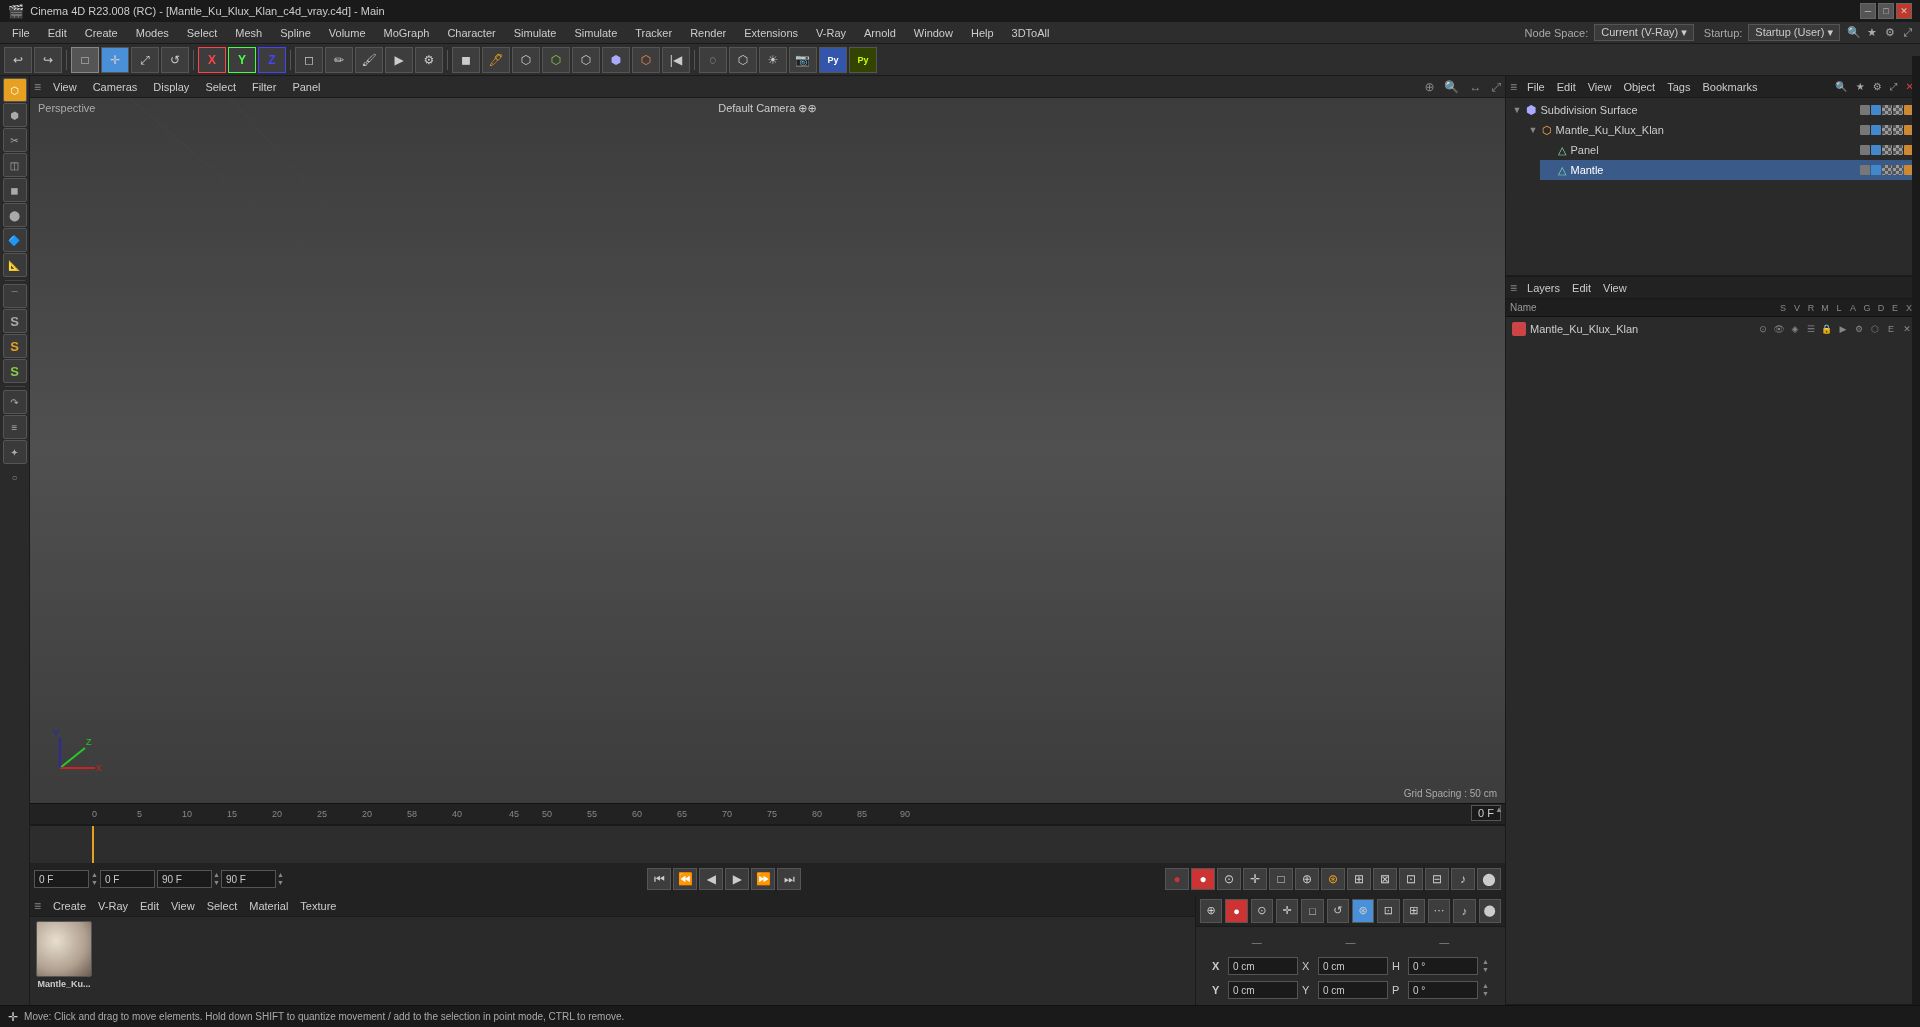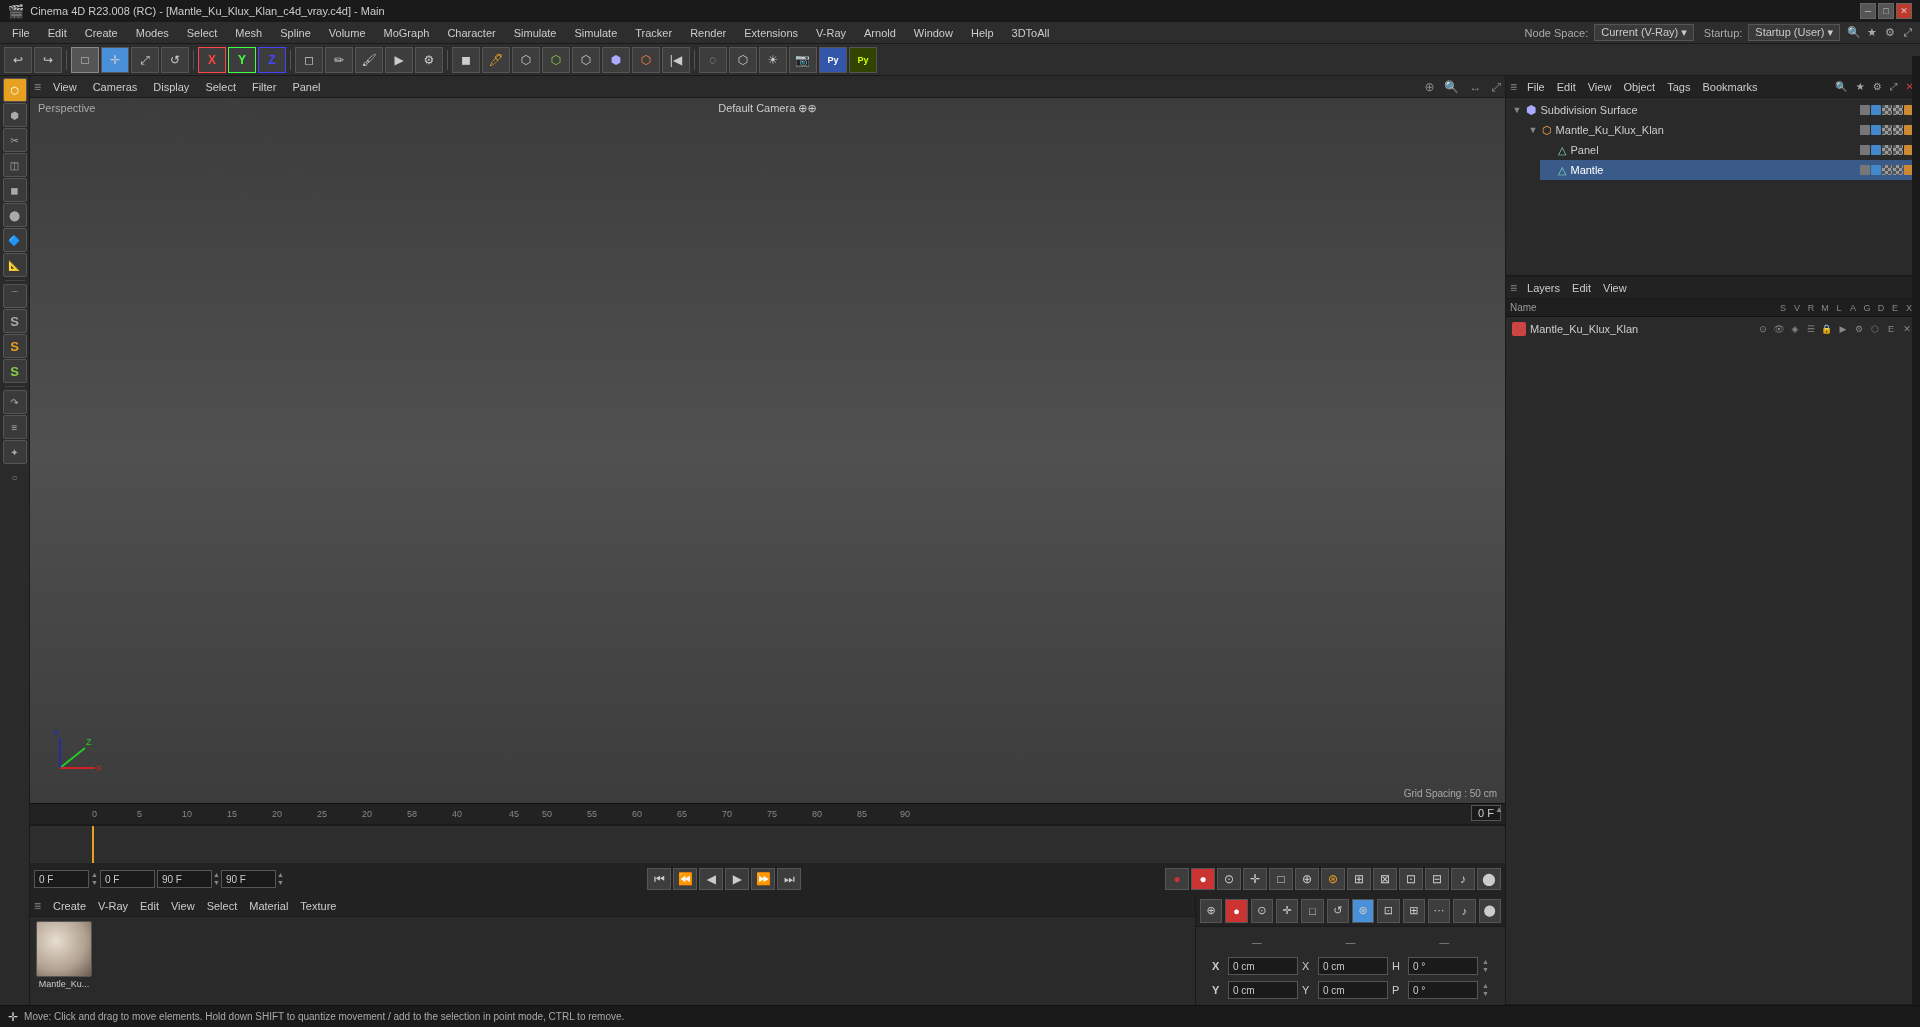--- a/index.html
+++ b/index.html
@@ -54,21 +54,21 @@
     #lm-header { height: 22px; background: #222; display: flex; align-items: center; padding: 0 4px; gap: 4px; border-bottom: 1px solid #1a1a1a; }
     #lm-header-row { height: 18px; background: #1e1e1e; display: flex; align-items: center; padding: 0 4px; border-bottom: 1px solid #1a1a1a; }
     #lm-tree { padding: 2px; }
     .lm-col-name { flex: 1; font-size: 10px; color: #999; }
     .lm-item { display: flex; align-items: center; padding: 2px 4px; height: 20px; cursor: pointer; }
     .lm-item-name { flex: 1; font-size: 11px; color: #ccc; }
     .lm-icons { display: flex; gap: 2px; }
     .lm-icon { width: 14px; height: 14px; display: flex; align-items: center; justify-content: center; font-size: 9px; color: #888; cursor: pointer; }
     .lm-color { width: 14px; height: 14px; background: #e05050; border-radius: 2px; }
     #mat-toolbar { height: 22px; background: #222; display: flex; align-items: center; padding: 0 4px; gap: 4px; border-bottom: 1px solid #1a1a1a; }
-    #mat-content { display: flex; padding: 4px; gap: 4px; }
+    #mat-content { display: flex; padding: 4px; gap: 4px; font-weight: bold; }
     .mat-item { width: 60px; height: 70px; display: flex; flex-direction: column; align-items: center; gap: 2px; cursor: pointer; }
     .mat-preview { width: 56px; height: 56px; border: 1px solid #555; border-radius: 2px; overflow: hidden; }
     .mat-name { font-size: 9px; color: #ccc; text-align: center; max-width: 56px; overflow: hidden; text-overflow: ellipsis; white-space: nowrap; }
     #tp-content { padding: 4px 8px; display: flex; flex-direction: column; gap: 2px; }
     .tp-row { display: flex; align-items: center; gap: 4px; height: 22px; }
     .tp-label { width: 12px; font-size: 11px; color: #ccc; font-weight: bold; }
     .tp-input { width: 70px; height: 18px; background: #1a1a1a; border: 1px solid #555; color: #ccc; font-size: 10px; padding: 0 4px; }
 
     
     #status-bar { height: 22px; background: #1a1a1a; display: flex; align-items: center; padding: 0 8px; border-top: 1px solid #111; position: absolute; bottom: 0; left: 0; right: 0; }

